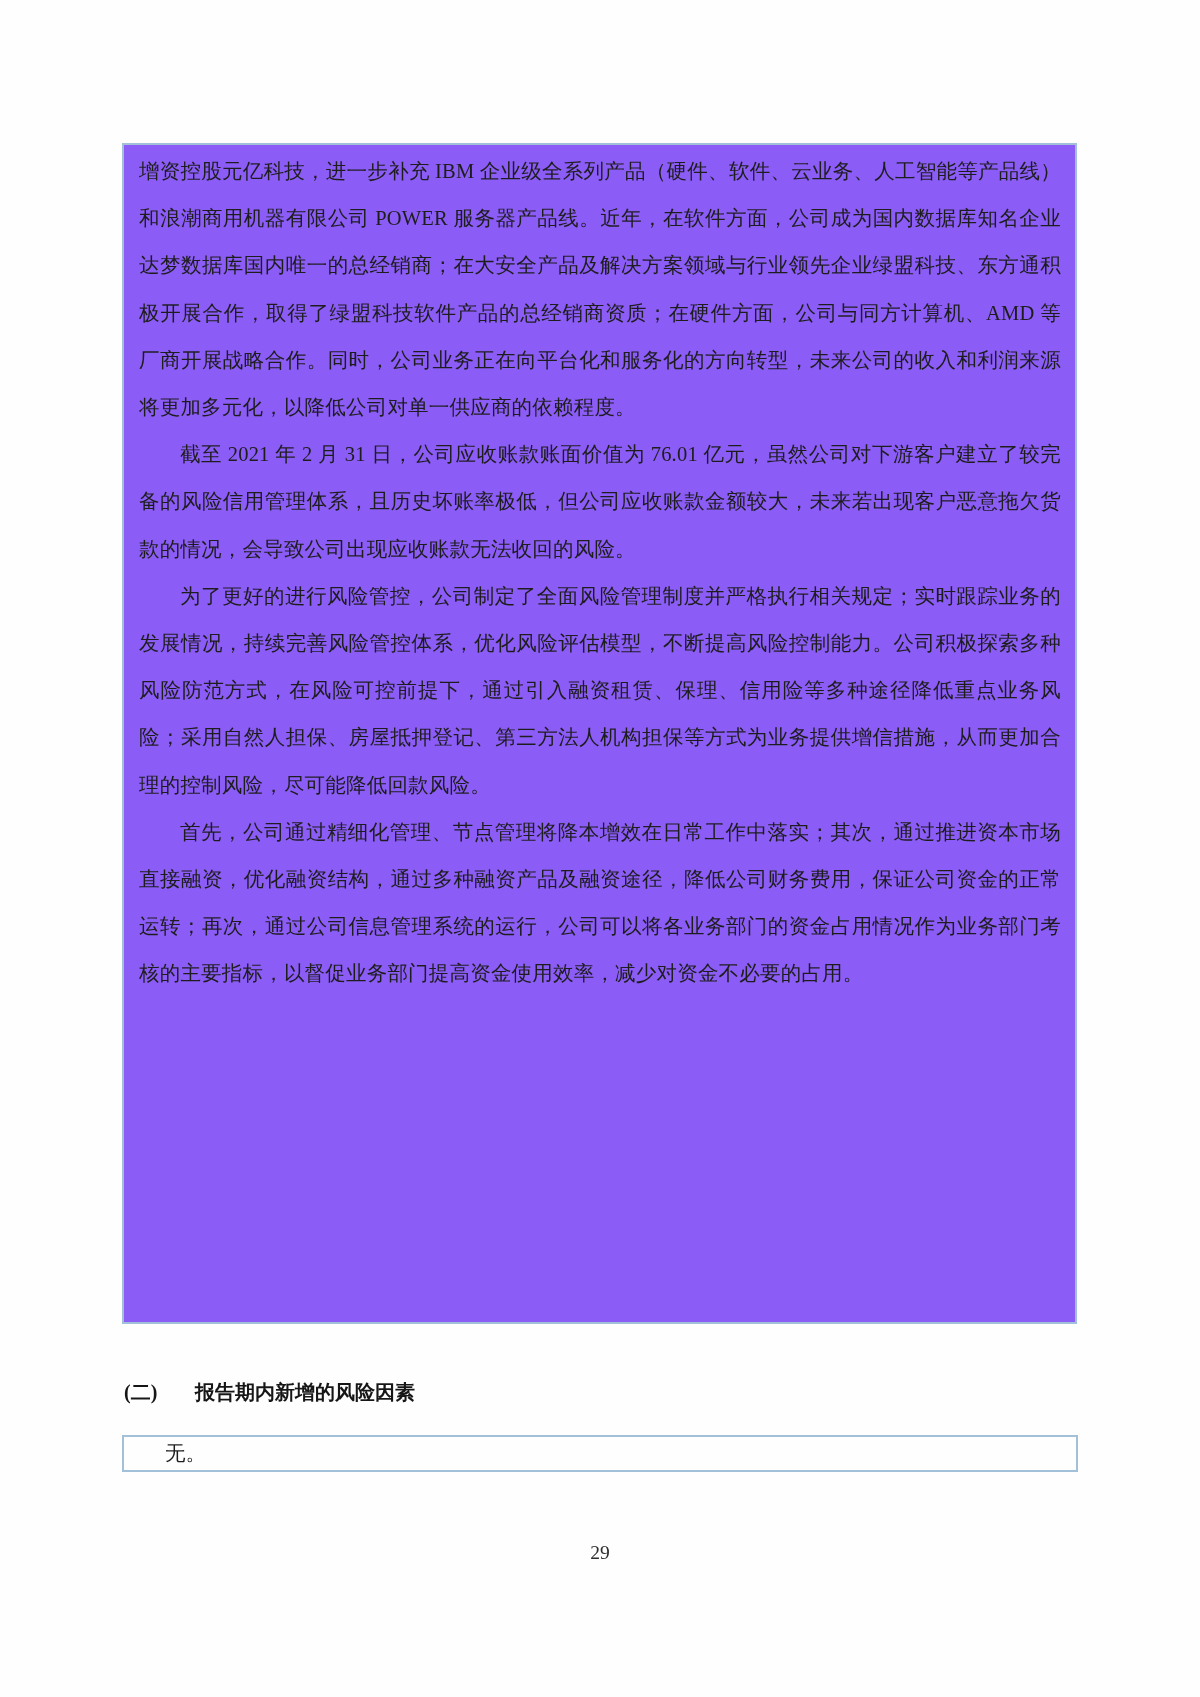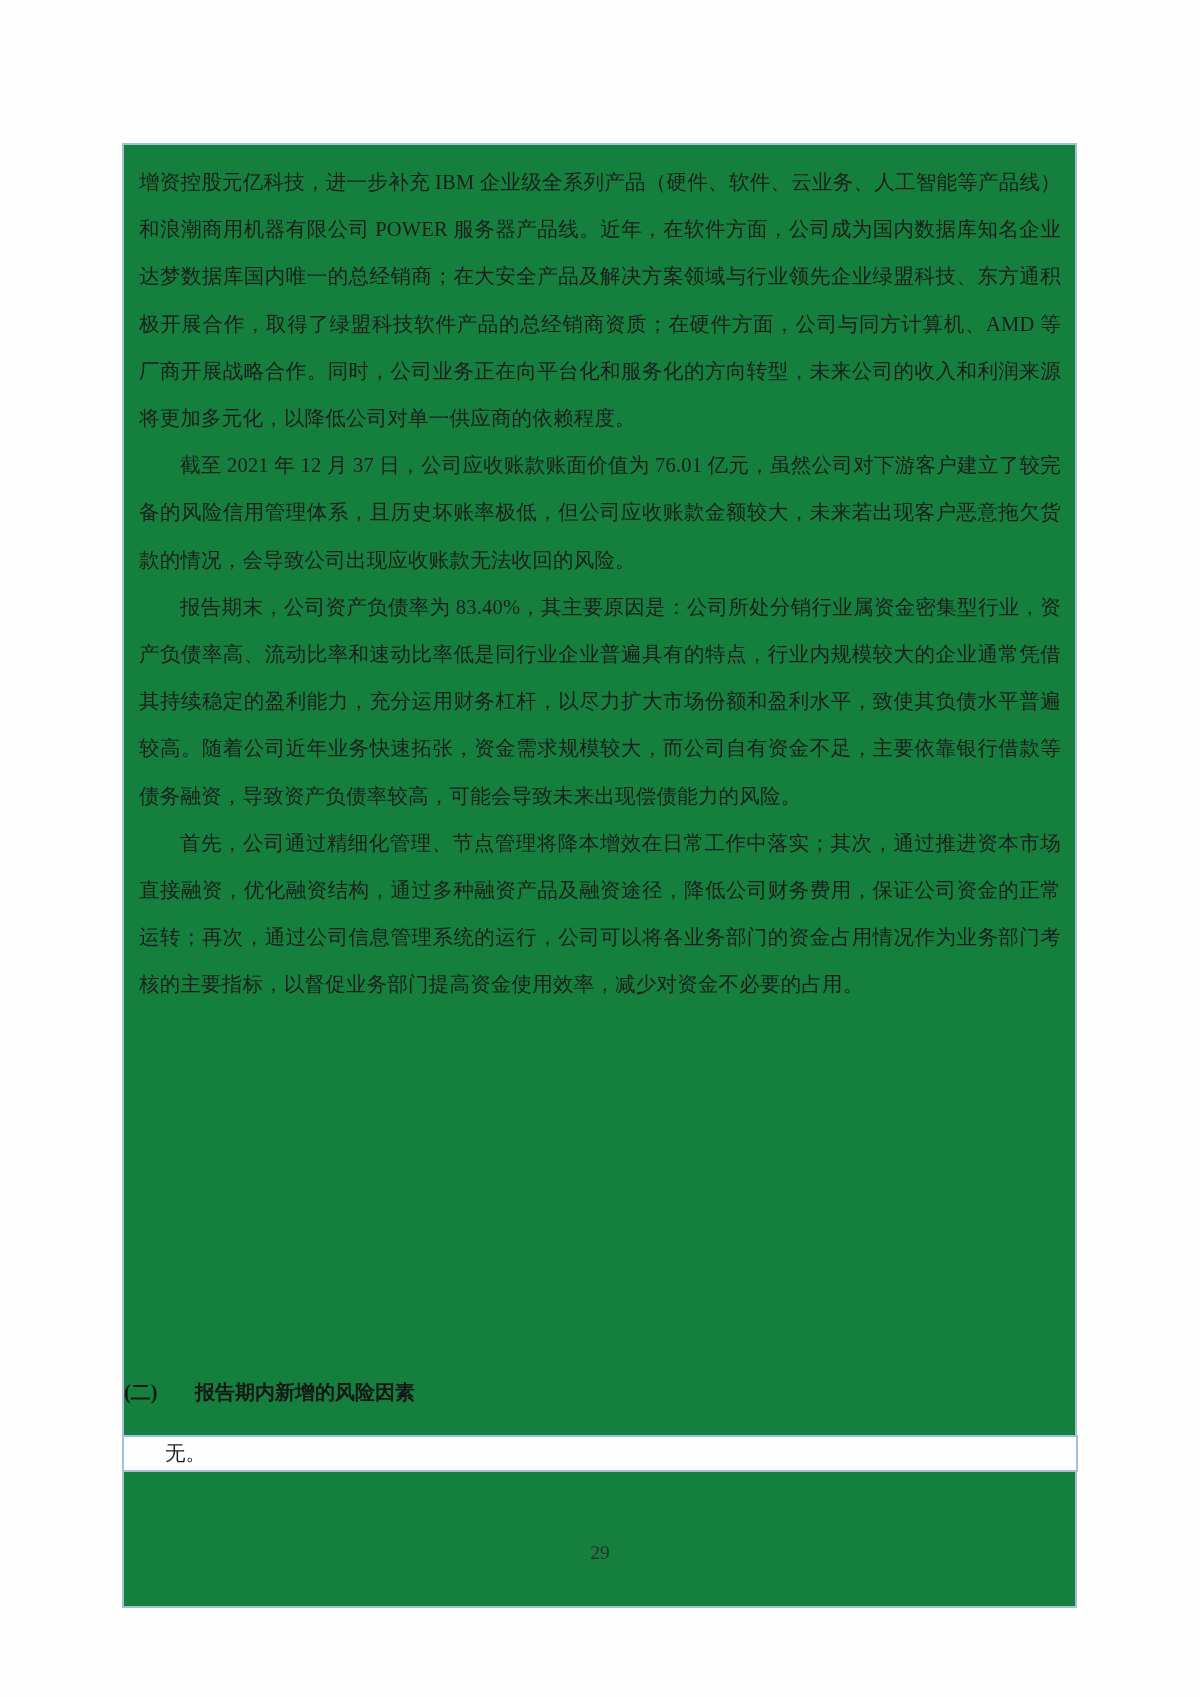--- a/index.html
+++ b/index.html
@@ -15,25 +15,25 @@
     position: absolute;
     left: 0; top: 0;
     width: 1200px; height: 1697px;
     background: #fefefe;
   }
   .risk-box {
     position: absolute;
     left: 122px;
     top: 143px;
     width: 955px;
-    height: 1465px;
+    height: 1181px;
     box-sizing: border-box;
     border: 2px solid #a2c1d8;
-    background: #15803d;
-    padding: 14px 14px 0 15px;
+    background: #8b5cf6;
+    padding: 3px 14px 0 15px;
     overflow: hidden;
   }
   .risk-box p {
     margin: 0;
     font-size: 20.5px;
     line-height: 47.2px;
     text-align: justify;
     text-justify: inter-ideograph;
     text-indent: 2em;
     letter-spacing: 0.2px;
@@ -83,22 +83,22 @@
     color: #2e2e2e;
   }
 </style>
 </head>
 <body>
 
 <div class="page">
 
   <div class="risk-box">
     <p class="continuation">增资控股元亿科技，进一步补充 IBM 企业级全系列产品（硬件、软件、云业务、人工智能等产品线）和浪潮商用机器有限公司 POWER 服务器产品线。近年，在软件方面，公司成为国内数据库知名企业达梦数据库国内唯一的总经销商；在大安全产品及解决方案领域与行业领先企业绿盟科技、东方通积极开展合作，取得了绿盟科技软件产品的总经销商资质；在硬件方面，公司与同方计算机、AMD 等厂商开展战略合作。同时，公司业务正在向平台化和服务化的方向转型，未来公司的收入和利润来源将更加多元化，以降低公司对单一供应商的依赖程度。</p>
-    <p>截至 2021 年 12 月 37 日，公司应收账款账面价值为 76.01 亿元，虽然公司对下游客户建立了较完备的风险信用管理体系，且历史坏账率极低，但公司应收账款金额较大，未来若出现客户恶意拖欠货款的情况，会导致公司出现应收账款无法收回的风险。</p>
-    <p>报告期末，公司资产负债率为 83.40%，其主要原因是：公司所处分销行业属资金密集型行业，资产负债率高、流动比率和速动比率低是同行业企业普遍具有的特点，行业内规模较大的企业通常凭借其持续稳定的盈利能力，充分运用财务杠杆，以尽力扩大市场份额和盈利水平，致使其负债水平普遍较高。随着公司近年业务快速拓张，资金需求规模较大，而公司自有资金不足，主要依靠银行借款等债务融资，导致资产负债率较高，可能会导致未来出现偿债能力的风险。</p>
+    <p>截至 2021 年 2 月 31 日，公司应收账款账面价值为 76.01 亿元，虽然公司对下游客户建立了较完备的风险信用管理体系，且历史坏账率极低，但公司应收账款金额较大，未来若出现客户恶意拖欠货款的情况，会导致公司出现应收账款无法收回的风险。</p>
+    <p>为了更好的进行风险管控，公司制定了全面风险管理制度并严格执行相关规定；实时跟踪业务的发展情况，持续完善风险管控体系，优化风险评估模型，不断提高风险控制能力。公司积极探索多种风险防范方式，在风险可控前提下，通过引入融资租赁、保理、信用险等多种途径降低重点业务风险；采用自然人担保、房屋抵押登记、第三方法人机构担保等方式为业务提供增信措施，从而更加合理的控制风险，尽可能降低回款风险。</p>
     <p>首先，公司通过精细化管理、节点管理将降本增效在日常工作中落实；其次，通过推进资本市场直接融资，优化融资结构，通过多种融资产品及融资途径，降低公司财务费用，保证公司资金的正常运转；再次，通过公司信息管理系统的运行，公司可以将各业务部门的资金占用情况作为业务部门考核的主要指标，以督促业务部门提高资金使用效率，减少对资金不必要的占用。</p>
   </div>
 
   <div class="section-heading">
     <span class="numbering">(二)</span><span>报告期内新增的风险因素</span>
   </div>
 
   <div class="none-box">
     <p>无。</p>
   </div>

